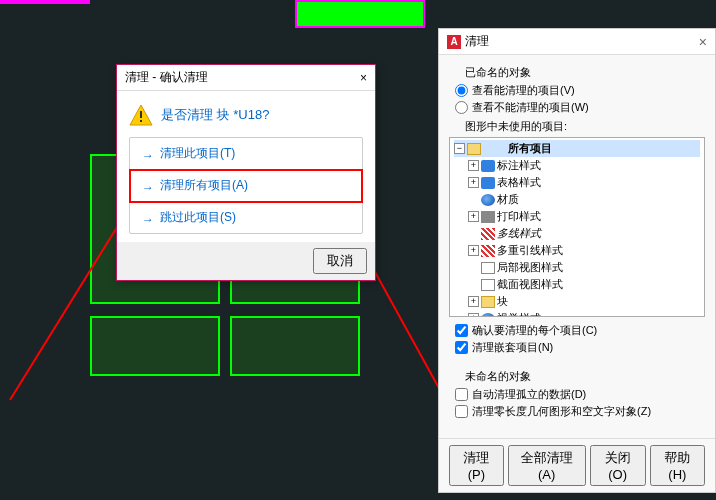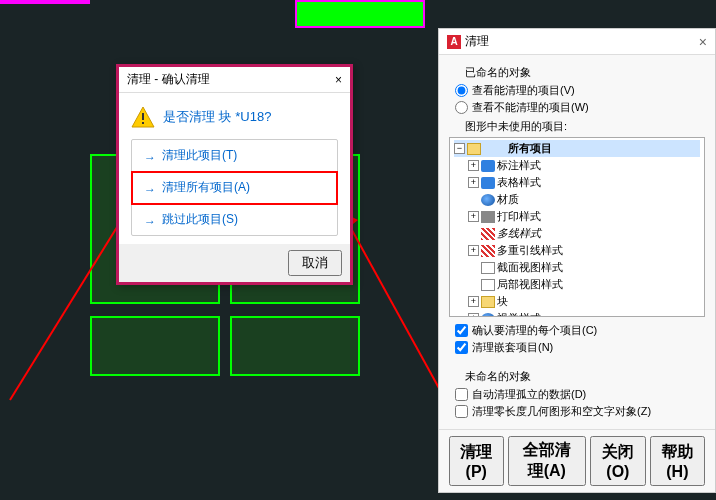--- a/index.html
+++ b/index.html
@@ -4,21 +4,21 @@
 <style>
   * { box-sizing: border-box; margin: 0; padding: 0; }
   body { width: 716px; height: 500px; background: #1a2426; font-family: "Microsoft YaHei", sans-serif; font-size: 12px; position: relative; overflow: hidden; }
   
   
   .cad-bg { position: absolute; }
   .cad-block { background: #1a4020; border: 2px solid #00ff00; }
   .magenta-border { position: absolute; border: 2px solid #ff00ff; }
   
   
-  .confirm-dialog { position: absolute; left: 116px; top: 64px; width: 237px; background: #f0f0f0; border: 3px solid #be185d; box-shadow: 2px 2px 8px rgba(0,0,0,0.3); }
+  .confirm-dialog { position: absolute; left: 116px; top: 64px; width: 260px; background: #f0f0f0; border: 1px solid #be185d; box-shadow: 2px 2px 8px rgba(0,0,0,0.3); }
   .dlg-title { display: flex; justify-content: space-between; align-items: center; padding: 4px 8px; background: #fff; border-bottom: 1px solid #ddd; }
   .dlg-title span { font-size: 12px; }
   .dlg-close { font-size: 14px; cursor: pointer; }
   .dlg-body { padding: 12px 12px 8px 12px; background: #fff; }
   .dlg-question { display: flex; align-items: center; gap: 8px; margin-bottom: 10px; }
   .warn-icon { width: 24px; height: 24px; }
   .dlg-question-text { color: #0066cc; font-size: 13px; }
   .dlg-options { border: 1px solid #ccc; border-radius: 2px; }
   .dlg-opt { display: flex; align-items: center; gap: 6px; padding: 7px 12px; color: #0066cc; cursor: pointer; border-bottom: 1px solid #eee; font-size: 12px; }
   .dlg-opt:last-child { border-bottom: none; }
@@ -43,21 +43,21 @@
   .tree-icon { width: 14px; height: 12px; display: inline-block; }
   .icon-folder { background: #f7d774; border: 1px solid #c9a227; }
   .icon-blue { background: #3080e0; border-radius: 2px; }
   .icon-globe { background: radial-gradient(circle at 40% 40%, #6ab0ff, #1050a0); border-radius: 50%; }
   .icon-print { background: #888; }
   .icon-lines { background: repeating-linear-gradient(45deg,#d33,#d33 2px,#fff 2px,#fff 4px); }
   .icon-text { background: #fff; border: 1px solid #888; }
   .tree-label { }
   .tree-row.selected { background: #cce4ff; }
   .bottom-buttons { padding: 6px 10px; display: flex; gap: 4px; justify-content: flex-end; border-top: 1px solid #ddd; }
-  .bottom-buttons button { font-size: 16px; padding: 2px 6px; font-weight: bold; }
+  .bottom-buttons button { font-size: 13px; padding: 2px 6px; }
   
   
   .red-arrow { position: absolute; pointer-events: none; }
   
   input[type="checkbox"], input[type="radio"] { margin: 0; }
 </style>
 </head>
 <body>
 
 <div class="cad-bg cad-block" style="left:90px; top:154px; width:130px; height:150px;"></div>
@@ -160,26 +160,26 @@
             <span class="tree-label">多线样式</span>
           </div>
           <div class="tree-row" style="padding-left: 14px;">
             <span class="tree-toggle">+</span>
             <span class="tree-icon icon-lines"></span>
             <span class="tree-label">多重引线样式</span>
           </div>
           <div class="tree-row" style="padding-left: 14px;">
             <span class="tree-spacer"></span>
             <span class="tree-icon icon-text"></span>
+            <span class="tree-label">局部视图样式</span>
+          </div>
+          <div class="tree-row" style="padding-left: 14px;">
+            <span class="tree-spacer"></span>
+            <span class="tree-icon icon-text"></span>
             <span class="tree-label">截面视图样式</span>
-          </div>
-          <div class="tree-row" style="padding-left: 14px;">
-            <span class="tree-spacer"></span>
-            <span class="tree-icon icon-text"></span>
-            <span class="tree-label">局部视图样式</span>
           </div>
           <div class="tree-row" style="padding-left: 14px;">
             <span class="tree-toggle">+</span>
             <span class="tree-icon icon-folder"></span>
             <span class="tree-label">块</span>
           </div>
           <div class="tree-row" style="padding-left: 14px;">
             <span class="tree-toggle">+</span>
             <span class="tree-icon icon-globe"></span>
             <span class="tree-label">视觉样式</span>

